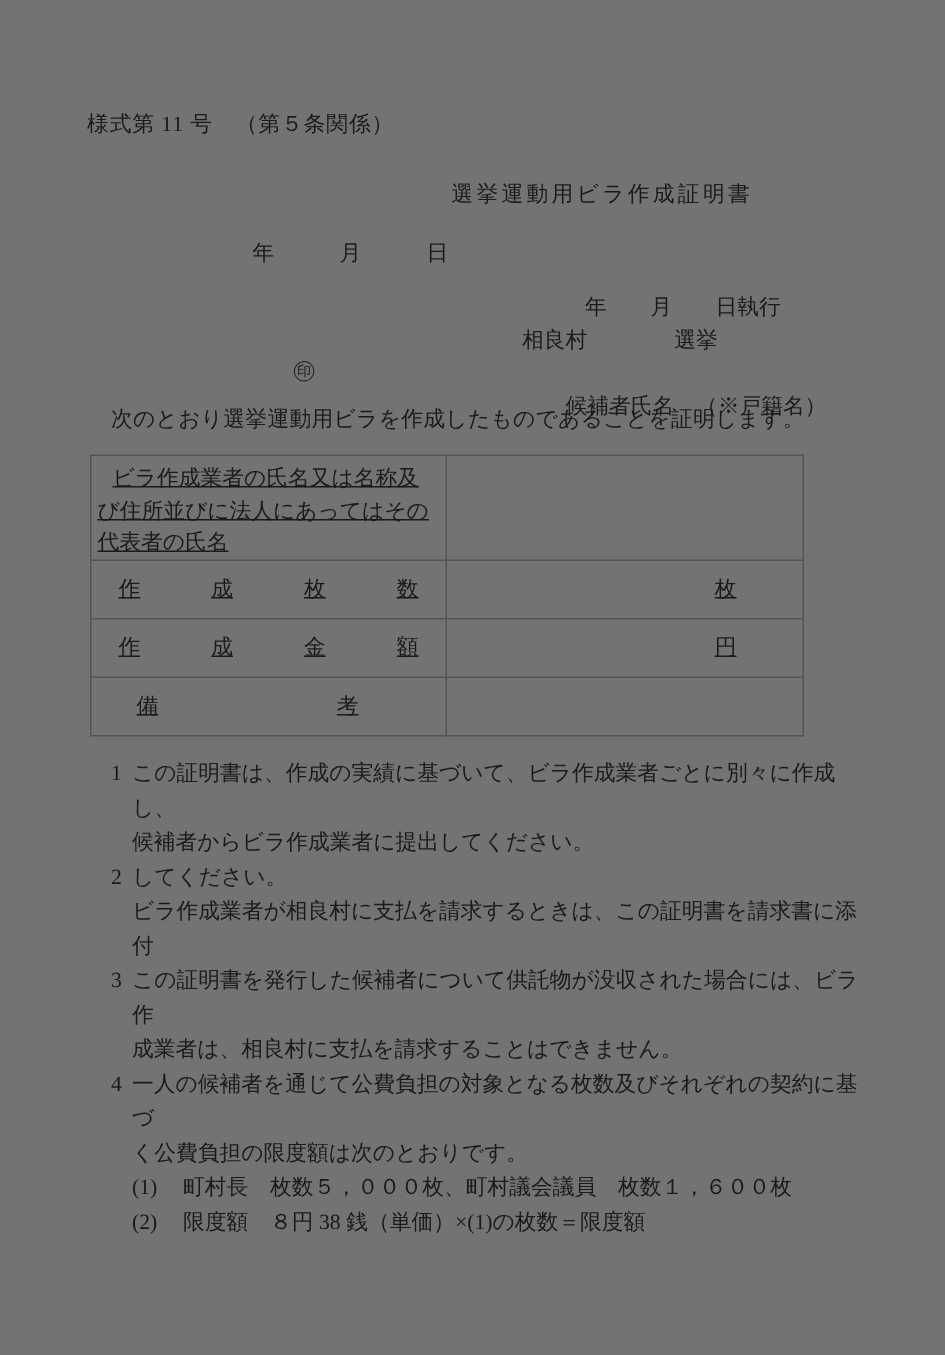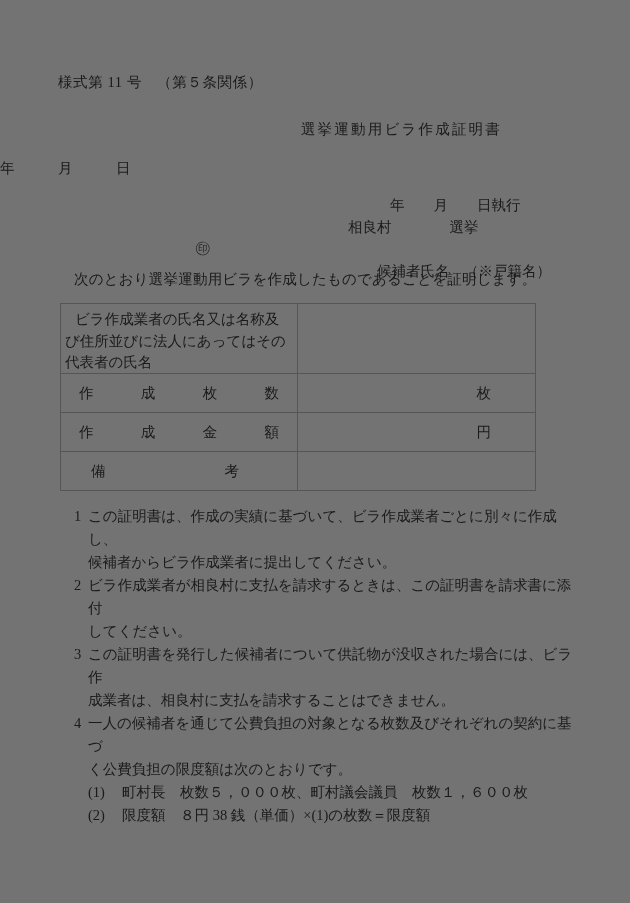--- a/index.html
+++ b/index.html
@@ -47,21 +47,21 @@
     letter-spacing: 2.2px;
     text-indent: 2.2px;
   }
 
   
   .date-blank {
     position: absolute;
     left: 0;
     top: 159px;
     width: 525px;
-    text-align: left;
+    text-align: center;
     padding-right: 58px;
     box-sizing: border-box;
     font-size: 14.5px;
     white-space: pre;
   }
 
   
   .issuer-block {
     position: absolute;
     left: 0;
@@ -104,20 +104,21 @@
     top: 303px;
     width: 473px;
     border-collapse: collapse;
     table-layout: fixed;
     font-size: 14.5px;
   }
   .cert-table td {
     border: 1px solid #555555;
     padding: 0;
     vertical-align: middle;
+    text-decoration: underline;
   }
   .cert-table td.label {
     width: 236px;
   }
   .cert-table td.value {
     width: 237px;
   }
   .lbl-wrap {
     padding: 5px 6px 6px 4px;
     line-height: 21.5px;
@@ -270,22 +271,22 @@
         <div class="note-num">1</div>
         <div class="note-text">
           <p>この証明書は、作成の実績に基づいて、ビラ作成業者ごとに別々に作成し、</p>
           <p>候補者からビラ作成業者に提出してください。</p>
         </div>
       </div>
 
       <div class="note-item">
         <div class="note-num">2</div>
         <div class="note-text">
+          <p>してください。</p>
           <p>ビラ作成業者が相良村に支払を請求するときは、この証明書を請求書に添付</p>
-          <p>してください。</p>
         </div>
       </div>
 
       <div class="note-item">
         <div class="note-num">3</div>
         <div class="note-text">
           <p>この証明書を発行した候補者について供託物が没収された場合には、ビラ作</p>
           <p>成業者は、相良村に支払を請求することはできません。</p>
         </div>
       </div>

